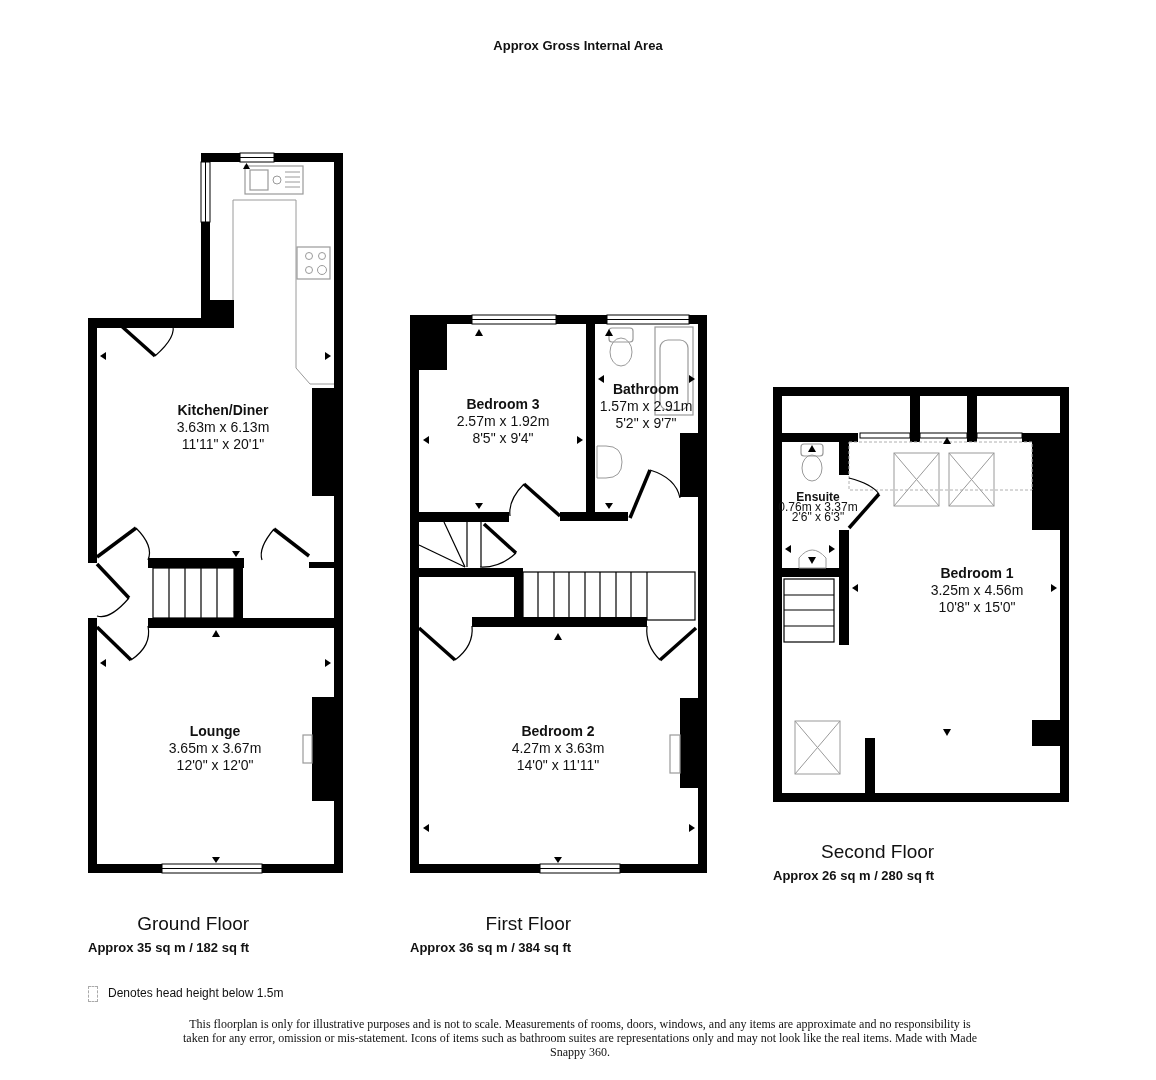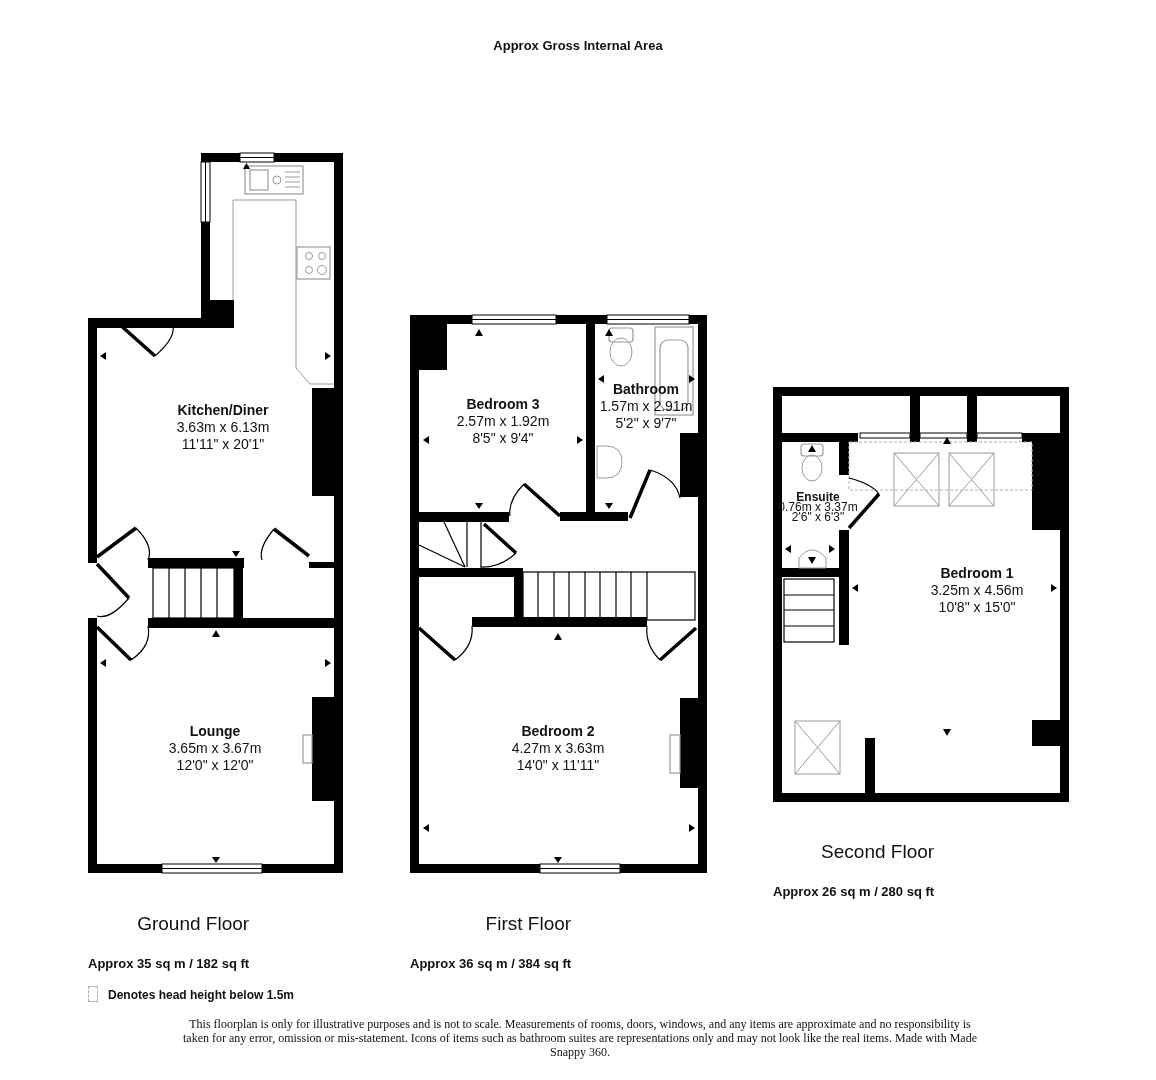--- a/index.html
+++ b/index.html
@@ -13,22 +13,22 @@
     .arc { stroke: #000; stroke-width: 1.2; fill: none; }
     .grey { stroke: #9a9a9a; stroke-width: 1.2; fill: #fff; }
     .greyfill { stroke: #9a9a9a; stroke-width: 1; fill: none; }
     .win { fill: #fff; stroke: #000; stroke-width: 1; }
     .dash { stroke: #b0b0b0; stroke-width: 1; stroke-dasharray: 3 2; fill: none; }
     .tri { fill: #000; }
     .room { position: absolute; text-align: center; font-size: 14px; line-height: 17px; transform: translateX(-50%); white-space: nowrap; }
     .room .name { font-weight: bold; }
     .room.small { font-size: 12px; line-height: 10px; }
     .floor-title { font-size: 19px; line-height: 22px; text-align: right; }
-    .floor-area { font-weight: bold; font-size: 13px; line-height: 18px; margin-top: 20px; }
-    .legend { left: 88px; top: 986px; font-size: 12px; display: flex; align-items: flex-end; gap: 10px; font-weight: bold; }
+    .floor-area { font-weight: bold; font-size: 13px; line-height: 18px; margin-top: 4px; }
+    .legend { left: 88px; top: 986px; font-size: 12px; display: flex; align-items: flex-start; gap: 10px; }
     .legend-box { width: 8px; height: 14px; border: 1px dashed #aaa; }
     .disclaimer { left: 180px; width: 800px; top: 1017px; text-align: center; font-size: 12px; line-height: 14px; font-family: Liberation Serif, serif; }
   </style>
 </head>
 <body>
 
 <div class="abs gia">
   <div>Approx Gross Internal Area</div>
 </div>
 

